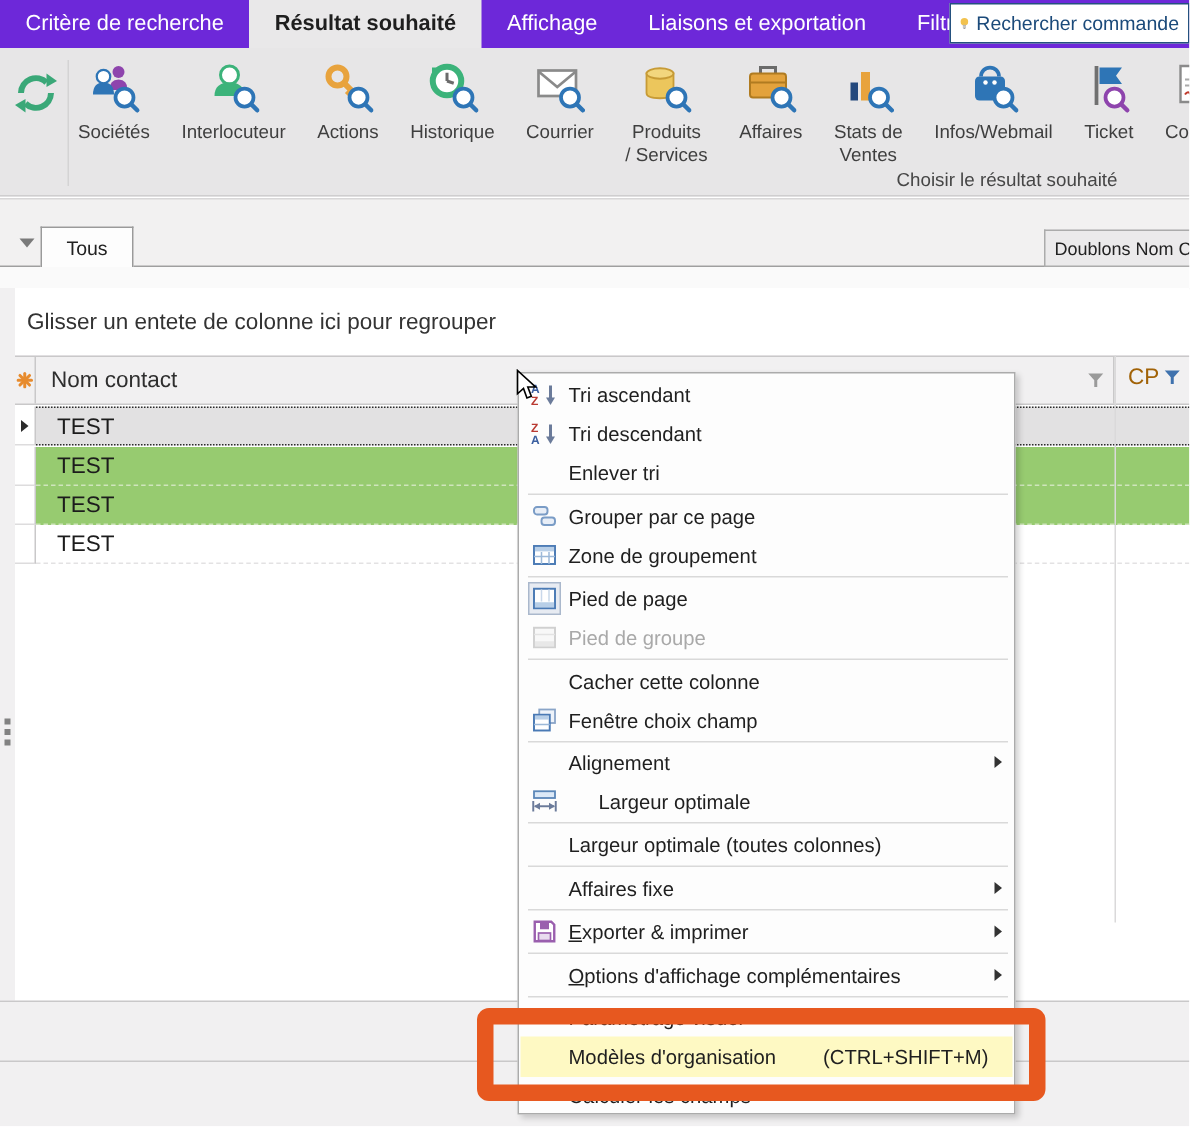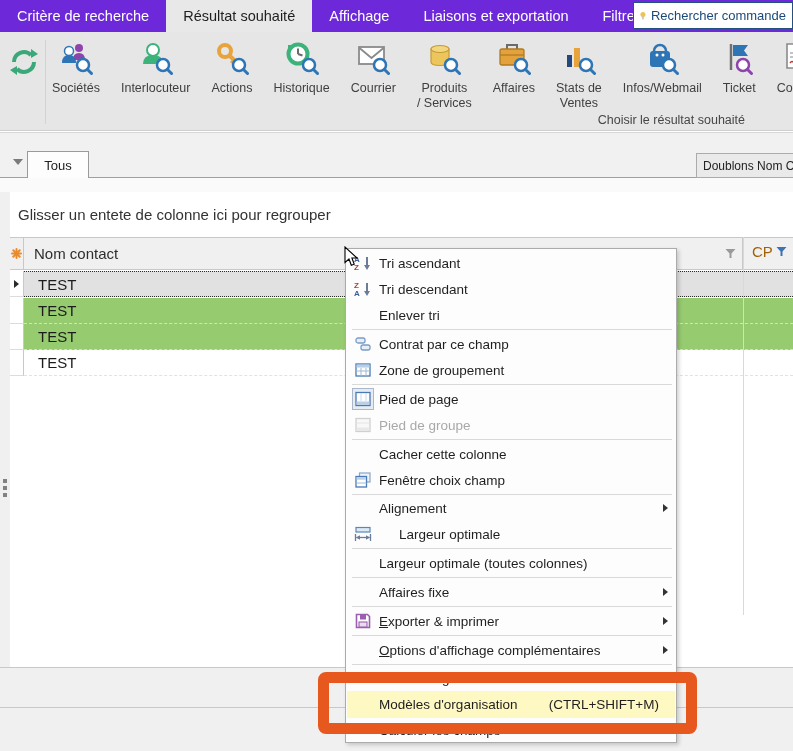--- a/index.html
+++ b/index.html
@@ -2,21 +2,21 @@
 <html><head>
 <meta charset="utf-8">
 <style>
   * { margin:0; padding:0; box-sizing:border-box; }
   body { font-family:"Liberation Sans","DejaVu Sans",sans-serif; background:#fff; }
   #screen { position:relative; width:793px; height:751px; overflow:hidden; background:#fff; }
 
   
   .tabbar { position:absolute; left:0; top:0; width:793px; height:32px; background:#6d28d9; display:flex; align-items:stretch; }
   .tabbar .tab { color:#fff; font-size:14.5px; display:flex; align-items:center; padding:0 17px; cursor:default; white-space:nowrap; }
-  .tabbar .tab.active { background:#e9e8e9; color:#1e1e1e; }
+  .tabbar .tab.active { background:#e9e8e9; color:#1e1e1e;font-weight:bold; }
   .searchbox { position:absolute; right:0; top:2px; width:160px; height:27px; background:#fff; border:1px solid #24517f; display:flex; align-items:center; gap:5px; padding:0 6px; }
   .searchbox span { color:#1b4a7a; font-size:13px; white-space:nowrap; }
 
   
   .ribbon { position:absolute; left:0; top:32px; width:793px; height:99px; background:#e7e6e7; border-bottom:1px solid #cfcecf; }
   .refresh-btn { position:absolute; left:6px; top:12px; width:36px; height:36px; display:flex; align-items:center; justify-content:center; }
   .ribbon-vsep { position:absolute; left:45px; top:8px; width:1px; height:84px; background:#d4d3d4; }
   .ribbon-row { position:absolute; left:50px; top:6px; display:flex; gap:17px; }
   .rb { display:flex; flex-direction:column; align-items:center; padding:2px 2px; }
   .rb .ric { height:36px; display:flex; align-items:flex-end; justify-content:center; }
@@ -353,21 +353,21 @@
 
     <div class="msep" style="top:80px;"></div>
 
     <div class="mi" style="top:82px;">
       <span class="micon">
           <svg width="16" height="16" viewBox="0 0 16 16">
         <rect x="1" y="2" width="9" height="5" rx="2" fill="#e8eef7" stroke="#7a9cc6" stroke-width="1.3"></rect>
         <rect x="6" y="9" width="9" height="5" rx="2" fill="#e8eef7" stroke="#7a9cc6" stroke-width="1.3"></rect>
       </svg>
         </span>
-      <span class="mlabel">Contrat par ce champ</span>
+      <span class="mlabel">Grouper par ce page</span>
     </div>
 
     <div class="mi" style="top:108px;">
       <span class="micon">
           <svg width="16" height="16" viewBox="0 0 16 16">
         <rect x="1" y="2" width="14" height="12" fill="#fff" stroke="#4a7ab5" stroke-width="1.3"></rect>
         <rect x="1.6" y="2.6" width="12.8" height="3" fill="#b8cfe8"></rect>
         <line x1="1" y1="9" x2="15" y2="9" stroke="#9db9d8" stroke-width="1"></line>
         <line x1="6" y1="6" x2="6" y2="14" stroke="#9db9d8" stroke-width="1"></line>
         <line x1="11" y1="6" x2="11" y2="14" stroke="#9db9d8" stroke-width="1"></line>

